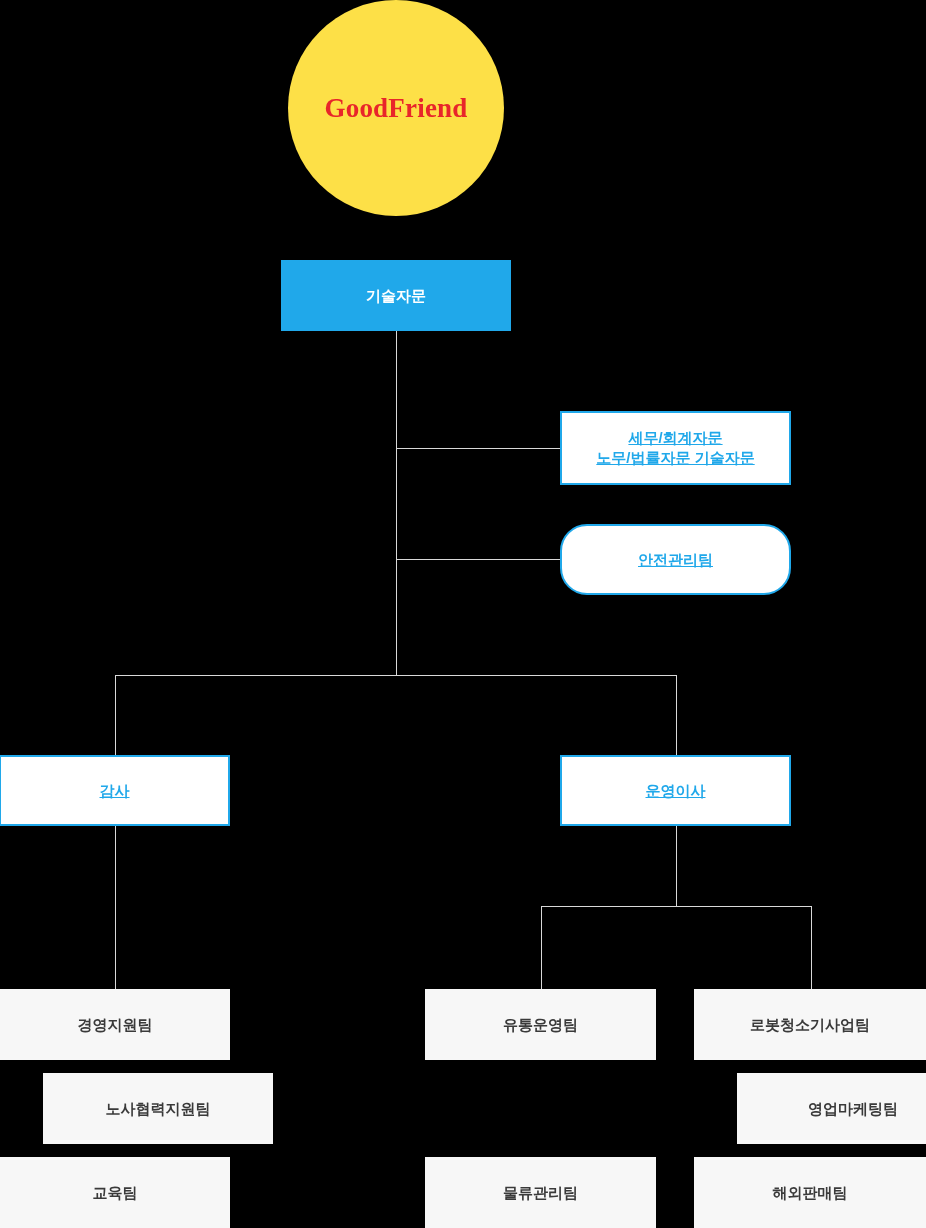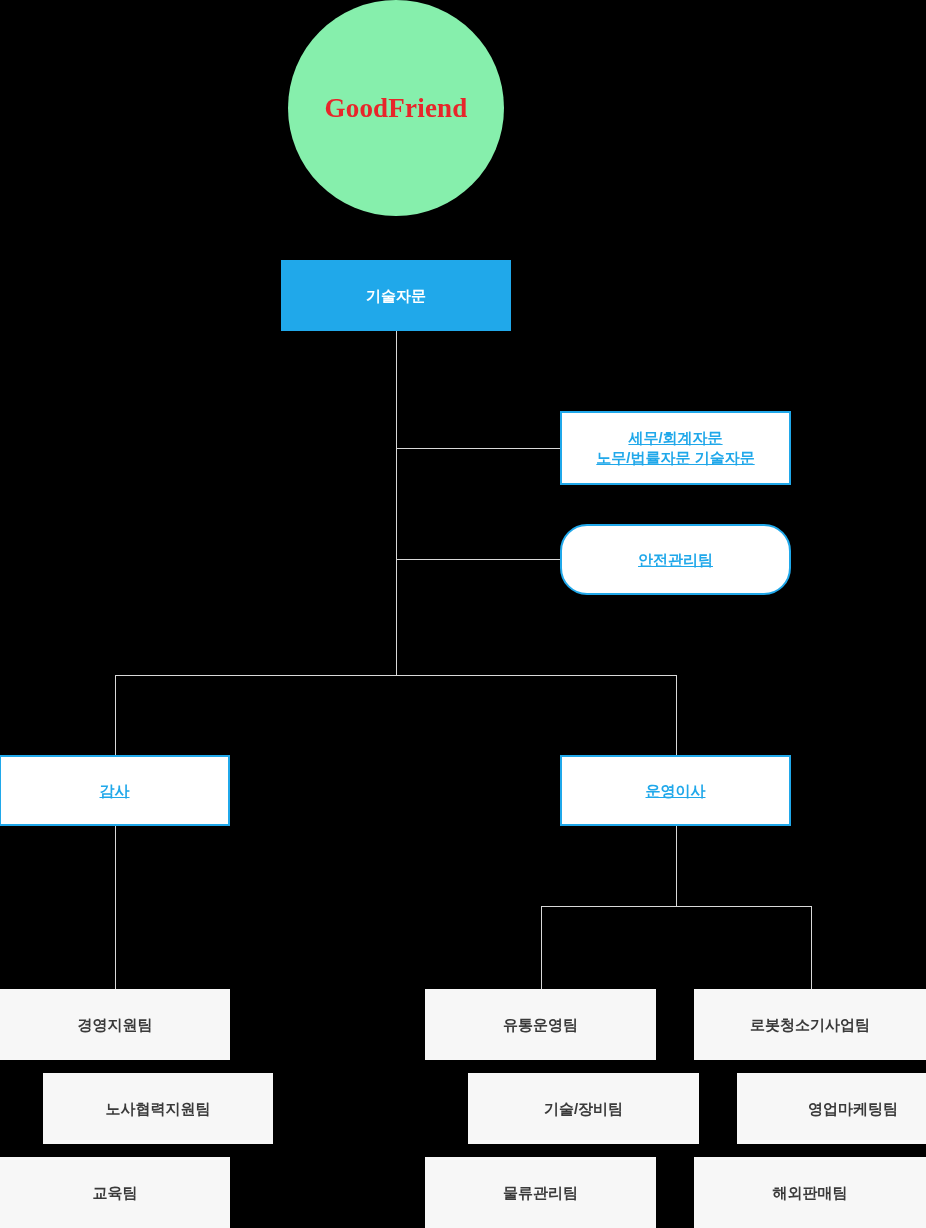--- a/index.html
+++ b/index.html
@@ -19,21 +19,21 @@
   }
 
   
   .logo-circle {
     position: absolute;
     left: 288px;
     top: 0px;
     width: 216px;
     height: 216px;
     border-radius: 50%;
-    background: #86efac;
+    background: #fde047;
     display: flex;
     align-items: center;
     justify-content: center;
   }
   .logo-text {
     font-family: "Liberation Serif", "DejaVu Serif", serif;
     font-size: 27px;
     font-weight: 700;
     color: #e8252a;
     letter-spacing: 0.2px;
@@ -154,23 +154,20 @@
   <div class="node node-team col-left row-2">
     <span>노사협력지원팀</span>
   </div>
   <div class="node node-team col-left row-3">
     <span>교육팀</span>
   </div>
 
   <div class="node node-team col-mid row-1">
     <span>유통운영팀</span>
   </div>
-  <div class="node node-team col-mid row-2">
-    <span>기술/장비팀</span>
-  </div>
   <div class="node node-team col-mid row-3">
     <span>물류관리팀</span>
   </div>
 
   <div class="node node-team col-right row-1">
     <span>로봇청소기사업팀</span>
   </div>
   <div class="node node-team col-right row-2">
     <span>영업마케팅팀</span>
   </div>

